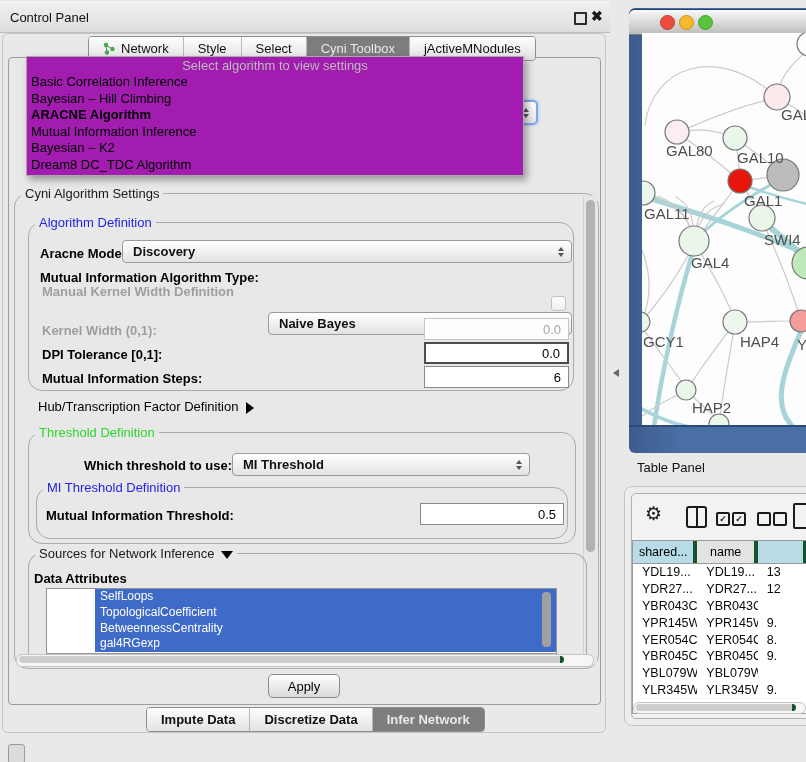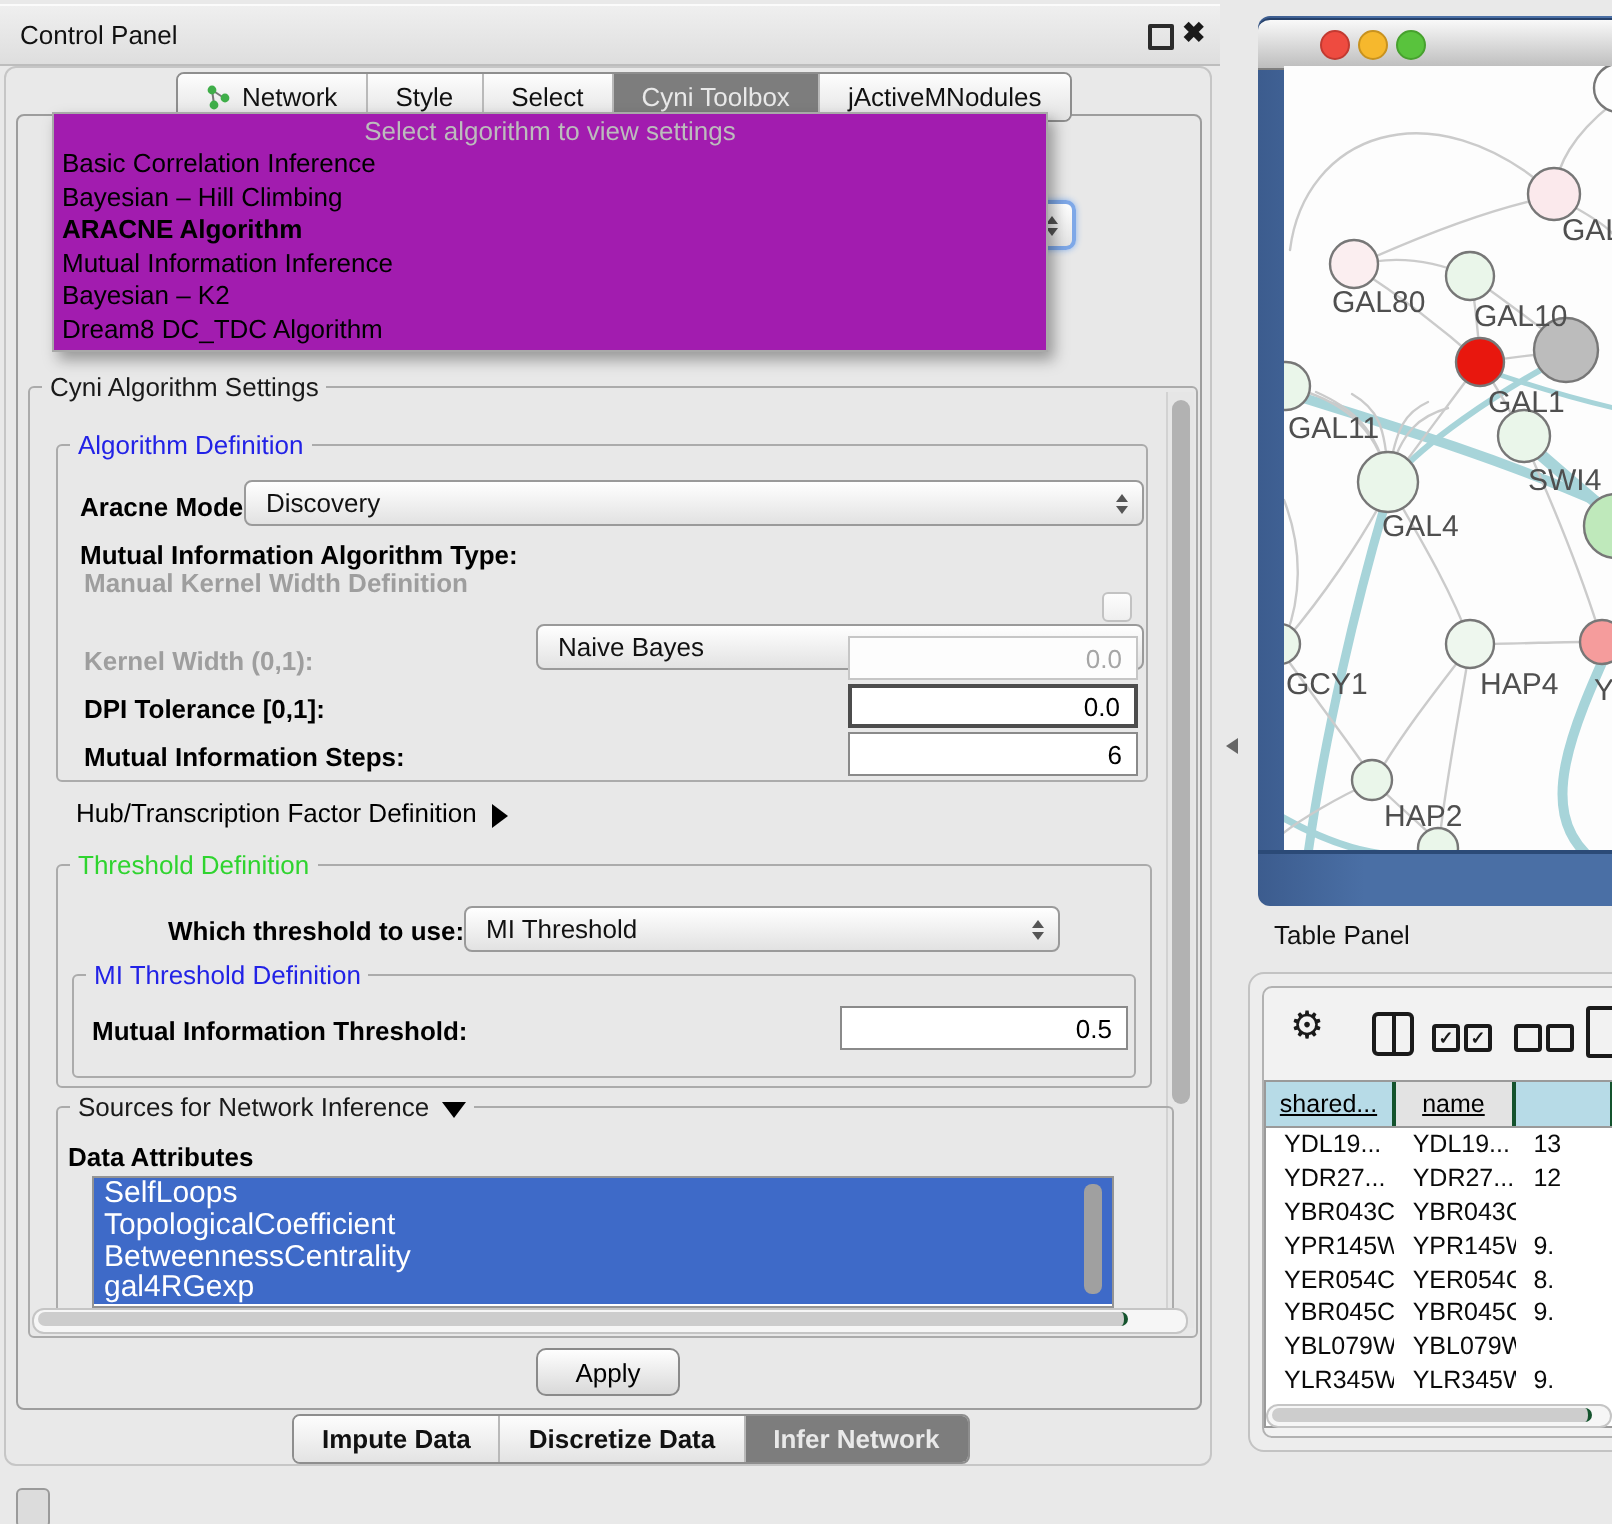--- a/index.html
+++ b/index.html
@@ -10,46 +10,46 @@
   .float-ic{position:absolute;left:574px;top:9px;width:9px;height:9px;border:2px solid #2b2b2b;border-radius:1px;}
   .close-ic{position:absolute;left:591px;top:5px;font-size:14px;font-weight:bold;color:#1a1a1a;}
   .cp-outer{position:absolute;left:2px;top:33px;width:602px;height:698px;border:1px solid #c6c6c6;border-radius:6px;}
   .cp-inner{position:absolute;left:8px;top:57px;width:591px;height:646px;border:1px solid #9d9d9d;border-radius:4px;background:#e8e8e8;}
   
   .tabbar{position:absolute;display:flex;height:23px;border:1px solid #8e8e8e;border-radius:4px;overflow:hidden;background:#f2f2f2;font-size:13px;}
   .tab{display:flex;align-items:center;justify-content:center;padding:0 14px;background:linear-gradient(#fdfdfd,#e3e3e3);color:#111;border-left:1px solid #b9b9b9;white-space:nowrap;}
   .tab:first-child{border-left:none;}
   .tab.sel{background:#7d7d7d;color:#e9e9e9;}
   
-  .grp{position:absolute;border:1px solid #ababab;border-radius:3px;}
+  .grp{position:absolute;border:1px solid #ababab;border-radius:14px;}
   .grp-t{position:absolute;top:-8px;left:6px;background:#e8e8e8;padding:0 4px;font-size:13px;color:#1a1a1a;white-space:nowrap;}
   .blue{color:#2222e6;}
   .green{color:#2fd42f;}
   .lb{position:absolute;font-size:13px;font-weight:bold;color:#000;white-space:nowrap;}
   .lb.dis{color:#9e9e9e;}
   
-  .combo{position:absolute;border:1px solid #9a9a9a;border-radius:4px;background:linear-gradient(#ffffff,#e2e2e2);font-size:13px;color:#111;display:flex;align-items:center;padding:0 22px 0 10px;}
+  .combo{position:absolute;border:1px solid #9a9a9a;border-radius:4px;background:linear-gradient(#ffffff,#e2e2e2);font-size:13px;color:#111;display:flex;align-items:center;padding:0 22px 0 10px;font-weight:bold;}
   .spin{position:absolute;right:7px;top:50%;transform:translateY(-50%);display:flex;flex-direction:column;gap:2px;}
   .spin i{display:block;width:0;height:0;border-left:3.5px solid transparent;border-right:3.5px solid transparent;}
   .spin .up{border-bottom:4px solid #555;}
   .spin .dn{border-top:4px solid #555;}
   
   .tin{position:absolute;background:#fff;font-size:13px;color:#000;display:flex;align-items:center;justify-content:flex-end;padding:0 7px;border:1px solid #8a8a8a;}
   .tin.dis{border:1px solid #c6c6c6;color:#a6a6a6;background:#fdfdfd;}
   .tin.focus{border:2px solid #4c4c4c;}
   .chk{position:absolute;width:13px;height:13px;border:1px solid #c2c2c2;border-radius:3px;background:linear-gradient(#fdfdfd,#efefef);}
   
   .popup{position:absolute;left:26px;top:56px;width:496px;height:118px;background:#a21caf;border:1px solid #a9a9a9;box-shadow:3px 4px 7px rgba(0,0,0,.35);z-index:30;}
   .dd-ph{height:17px;line-height:17px;text-align:center;color:#bcbcbc;font-size:13px;}
   .dd-item{height:16.6px;line-height:16.6px;padding-left:4px;font-size:13px;color:#000;white-space:nowrap;}
   .dd-item.bold{font-weight:bold;}
   .combo-frag{position:absolute;left:521px;top:100px;width:15px;height:21px;border:2px solid #7ea8e8;border-left:none;border-radius:0 5px 5px 0;background:linear-gradient(#fff,#e4e4e4);z-index:29;box-shadow:0 0 3px #8ab4ef;}
   
   .attr-list{position:absolute;left:46px;top:588px;width:509px;height:64px;border:1px solid #949494;background:#fff;overflow:hidden;}
-  .attr-item{height:15.8px;line-height:15.8px;padding-left:5px;font-size:15px;background:#3e6ac8;color:#fff;white-space:nowrap;}
+  .attr-item{height:15.8px;line-height:15.8px;padding-left:5px;font-size:12px;background:#3e6ac8;color:#fff;white-space:nowrap;margin-left:48px;}
   .attr-thumb{position:absolute;left:495px;top:3px;width:9px;height:55px;background:#a0a0a0;border-radius:4px;}
   .hsb{position:absolute;border:1px solid #c5c5c5;border-radius:6px;background:#f6f6f6;}
   .hsb .th{position:absolute;top:1px;height:7px;background:#cdcdcd;border-radius:4px;}
   .vsb-track{position:absolute;left:583px;top:196px;width:13px;height:468px;background:#e6e6e6;border-left:1px solid #d2d2d2;}
   .vsb-thumb{position:absolute;left:2px;top:4px;width:9px;height:352px;background:#b2b2b2;border-radius:5px;}
   .btn{position:absolute;border:1px solid #8a8a8a;border-radius:5px;background:linear-gradient(#fefefe,#d9d9d9);font-size:13px;color:#000;display:flex;align-items:center;justify-content:center;}
   .tri-r{display:inline-block;width:0;height:0;border-top:6px solid transparent;border-bottom:6px solid transparent;border-left:8px solid #000;vertical-align:middle;margin-left:8px;}
   .tri-d{display:inline-block;width:0;height:0;border-left:6px solid transparent;border-right:6px solid transparent;border-top:8px solid #000;vertical-align:middle;margin-left:6px;}
   
   .net-frame{position:absolute;left:629px;top:8px;width:177px;height:445px;background:linear-gradient(90deg,#3c5c8e,#4a6fa5 30%);border-radius:6px 0 0 6px;}
@@ -61,21 +61,21 @@
   .tp-outer{position:absolute;left:624px;top:486px;width:190px;height:238px;border:1px solid #c3c3c3;border-radius:8px;background:#ededed;}
   .tp-inner{position:absolute;left:631px;top:493px;width:183px;height:224px;border:1px solid #b2b2b2;border-radius:5px;background:#f2f2f2;}
   .tp-title{position:absolute;left:637px;top:460px;font-size:13px;color:#111;}
   .gear{position:absolute;left:645px;top:504px;font-size:19px;color:#1a1a1a;line-height:1;}
   .cols-ic{position:absolute;left:686px;top:506px;width:17px;height:18px;border:2px solid #1a1a1a;border-radius:3px;}
   .cols-ic i{position:absolute;left:7.5px;top:0;width:2px;height:18px;background:#1a1a1a;}
   .cb{position:absolute;width:10px;height:10px;border:2px solid #1a1a1a;border-radius:2px;font-size:9px;font-weight:bold;line-height:10px;text-align:center;color:#1a1a1a;}
   .page-ic{position:absolute;left:793px;top:503px;width:14px;height:22px;border:2px solid #1a1a1a;border-radius:2px;background:#f2f2f2;}
   .tbl{position:absolute;left:632px;top:540px;width:174px;height:172px;border:1px solid #9a9a9a;border-right:none;background:#fff;overflow:hidden;}
   .thead{display:flex;height:22px;border-bottom:1px solid #9a9a9a;font-size:12.5px;color:#000;}
-  .th{display:flex;align-items:center;justify-content:center;border-right:2px solid #14532d;box-sizing:border-box;text-decoration:underline;}
+  .th{display:flex;align-items:center;justify-content:center;border-right:4px solid #14532d;box-sizing:border-box;}
   .tbody{position:relative;height:139px;overflow:hidden;}
   .tr{display:flex;height:16.9px;font-size:12.5px;color:#0a0a0a;}
   .td{white-space:nowrap;overflow:hidden;box-sizing:border-box;padding-left:9px;line-height:16.9px;}
   .divider-arrow{position:absolute;left:613px;top:369px;width:0;height:0;border-top:4px solid transparent;border-bottom:4px solid transparent;border-right:6px solid #666;}
   .bl-square{position:absolute;left:8px;top:744px;width:15px;height:18px;border:1px solid #9a9a9a;border-radius:3px;background:#dcdcdc;}
 </style>
 </head>
 <body>
 
 <div id="root">

